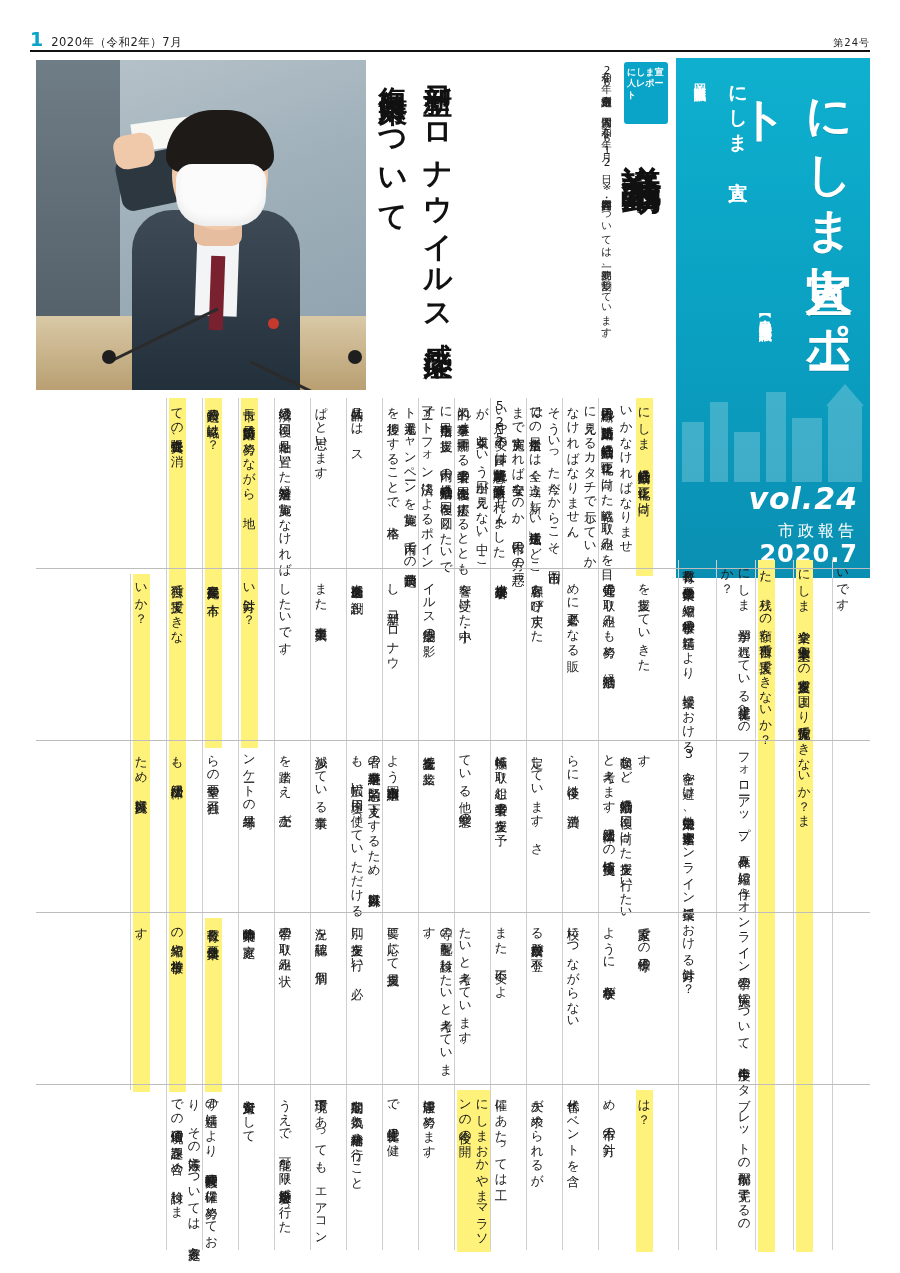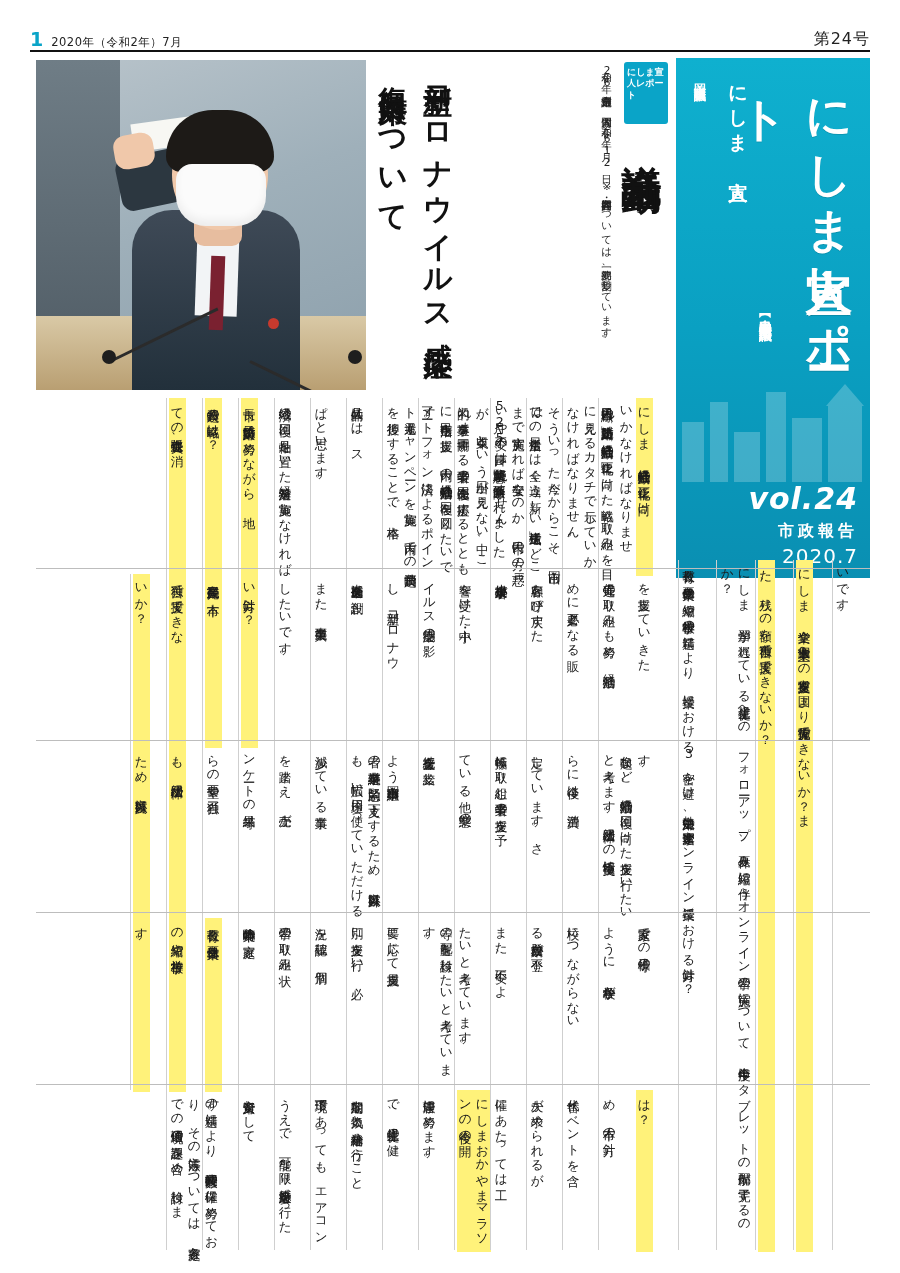--- a/index.html
+++ b/index.html
@@ -19,21 +19,21 @@
     border-bottom:2px solid #111;
     display:flex;align-items:flex-end;justify-content:space-between;
   }
   .topbar .left{display:flex;align-items:baseline;gap:8px;}
   .pagenum{font-size:19px;font-weight:bold;color:#0aa4c8;line-height:1;}
   .issuedate{font-size:11.5px;color:#222;letter-spacing:.5px;}
   .toptitle{
     font-size:21px;font-weight:bold;letter-spacing:6px;
     color:#111;line-height:1;padding-bottom:1px;
   }
-  .issueno{font-size:16px;color:#222;letter-spacing:1px;}
+  .issueno{font-size:10px;color:#222;letter-spacing:1px;}
 
   
   .photo{
     position:absolute;left:36px;top:60px;width:330px;height:330px;
     overflow:hidden;background:#9aa7b0;
   }
   .photo .bgwall{position:absolute;inset:0;
     background:linear-gradient(160deg,#b9c4cb 0%,#9fb0ba 45%,#8c9fab 100%);}
   .photo .panel-left{position:absolute;left:0;top:0;width:84px;height:330px;
     background:linear-gradient(180deg,#6f7d86,#4e5a63);}
@@ -155,25 +155,25 @@
     position:absolute;right:96px;top:250px;height:150px;
     font-size:13px;font-weight:bold;color:#ffffff;letter-spacing:1px;
   }
   .mast .vol{
     position:absolute;right:12px;bottom:62px;
     font-size:30px;font-weight:bold;color:#fff;font-style:italic;
     letter-spacing:1px;
   }
   .mast .shisei{
     position:absolute;right:12px;bottom:36px;
-    font-size:16px;font-weight:bold;color:#fff;letter-spacing:4px;
+    font-size:16px;font-weight:normal;color:#fff;letter-spacing:4px;
   }
   .mast .date{
     position:absolute;right:12px;bottom:10px;
-    font-size:20px;font-weight:normal;color:#fff;letter-spacing:1px;
+    font-size:24px;font-weight:bold;color:#fff;letter-spacing:1px;
   }
 
   
   .body{
     position:absolute;left:36px;top:398px;width:634px;height:852px;
   }
   .bandrow{
     position:absolute;left:0;width:634px;
     display:flex;flex-direction:row-reverse;
   }

